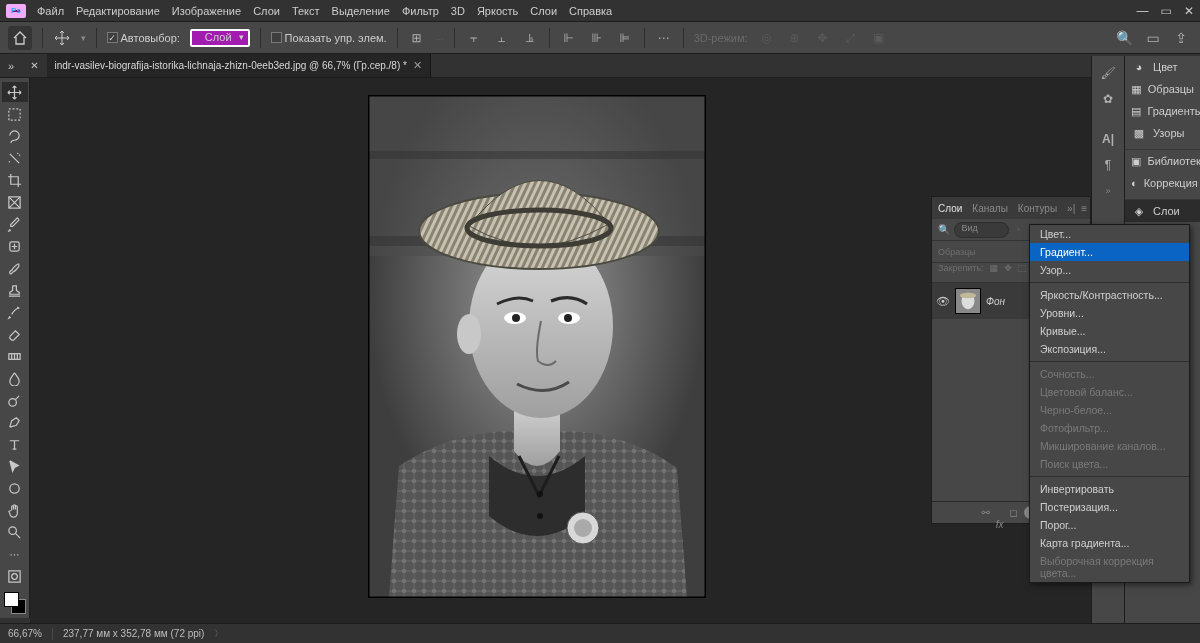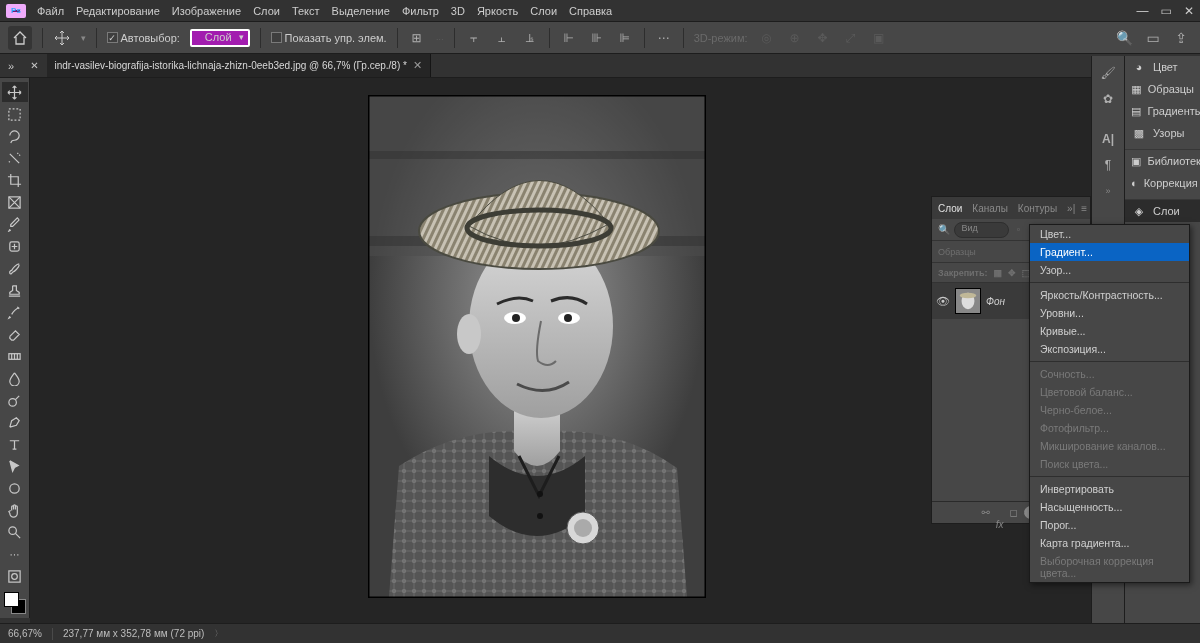--- a/index.html
+++ b/index.html
@@ -62,21 +62,21 @@
 .lp-tabs { height:22px; display:flex; align-items:center; background:#3a3a3a; padding:0 6px; gap:10px; font-size:10px; }
 .lp-tabs .t { color:#8a8a8a; cursor:default; }
 .lp-tabs .t.active { color:#e0e0e0; }
 .lp-tabs .r { margin-left:auto; display:flex; gap:6px; color:#8a8a8a; cursor:default; }
 .lp-search { height:22px; display:flex; align-items:center; padding:0 6px; gap:4px; border-bottom:1px solid #333; }
 .lp-search .sinp { background:#3a3a3a; border:1px solid #2e2e2e; border-radius:8px; height:16px; flex:1; font-size:9px; color:#888; padding:0 6px; }
 .lp-mini { display:flex; gap:4px; }
 .lp-mini .mi { width:11px; height:11px; font-size:8px; color:#7a7a7a; display:flex; align-items:center; justify-content:center; }
 .lp-blend { height:22px; display:flex; align-items:center; padding:0 6px; gap:4px; border-bottom:1px solid #333; color:#6f6f6f; font-size:9px; }
 .lp-blend .bsel { flex:1; }
-.lp-lock { height:20px; display:flex; align-items:center; padding:0 6px; gap:6px; color:#6f6f6f; font-size:9px; border-bottom:1px solid #333;font-weight:bold; }
+.lp-lock { height:20px; display:flex; align-items:flex-start; padding:0 6px; gap:6px; color:#6f6f6f; font-size:9px; border-bottom:1px solid #333; }
 .lp-lock .li { font-size:9px; }
 .layer-row { height:36px; display:flex; align-items:center; padding:0 4px; gap:5px; background:#3a3a3a; }
 .layer-row .eye { font-size:11px; color:#c8c8c8; }
 .layer-row .thumb { width:26px; height:26px; background:#999; border:1px solid #000; }
 .layer-row .thumb svg { width:100%; height:100%; }
 .layer-row .nm { font-size:10px; font-style:italic; }
 .layer-row .lk { margin-left:auto; font-size:9px; color:#888; }
 .lp-btm { position:absolute; bottom:0; left:0; right:0; height:22px; border-top:1px solid #2a2a2a; display:flex; align-items:center; justify-content:flex-end; padding:0 4px; gap:6px; font-size:10px; color:#888; }
 .lp-btm span { cursor:default; }
 .lp-btm .sel-half { width:13px; height:13px; border:1px solid #888; background:linear-gradient(to right,#888 50%,transparent 50%); border-radius:50%; }
@@ -476,21 +476,21 @@
     <div class="it">Экспозиция...</div>
     <div class="sep"></div>
     <div class="it dis">Сочность...</div>
     <div class="it dis">Цветовой баланс...</div>
     <div class="it dis">Черно-белое...</div>
     <div class="it dis">Фотофильтр...</div>
     <div class="it dis">Микширование каналов...</div>
     <div class="it dis">Поиск цвета...</div>
     <div class="sep"></div>
     <div class="it">Инвертировать</div>
-    <div class="it">Насыщенность...</div>
+    <div class="it">Постеризация...</div>
     <div class="it">Порог...</div>
     <div class="it">Карта градиента...</div>
     <div class="it dis">Выборочная коррекция цвета...</div>
   </div>
 
 <div class="statusbar">
   <span>66,67%</span>
   <div class="sep"></div>
   <span>237,77 мм x 352,78 мм (72 ppi)</span>
   <span class="chev">〉</span>

